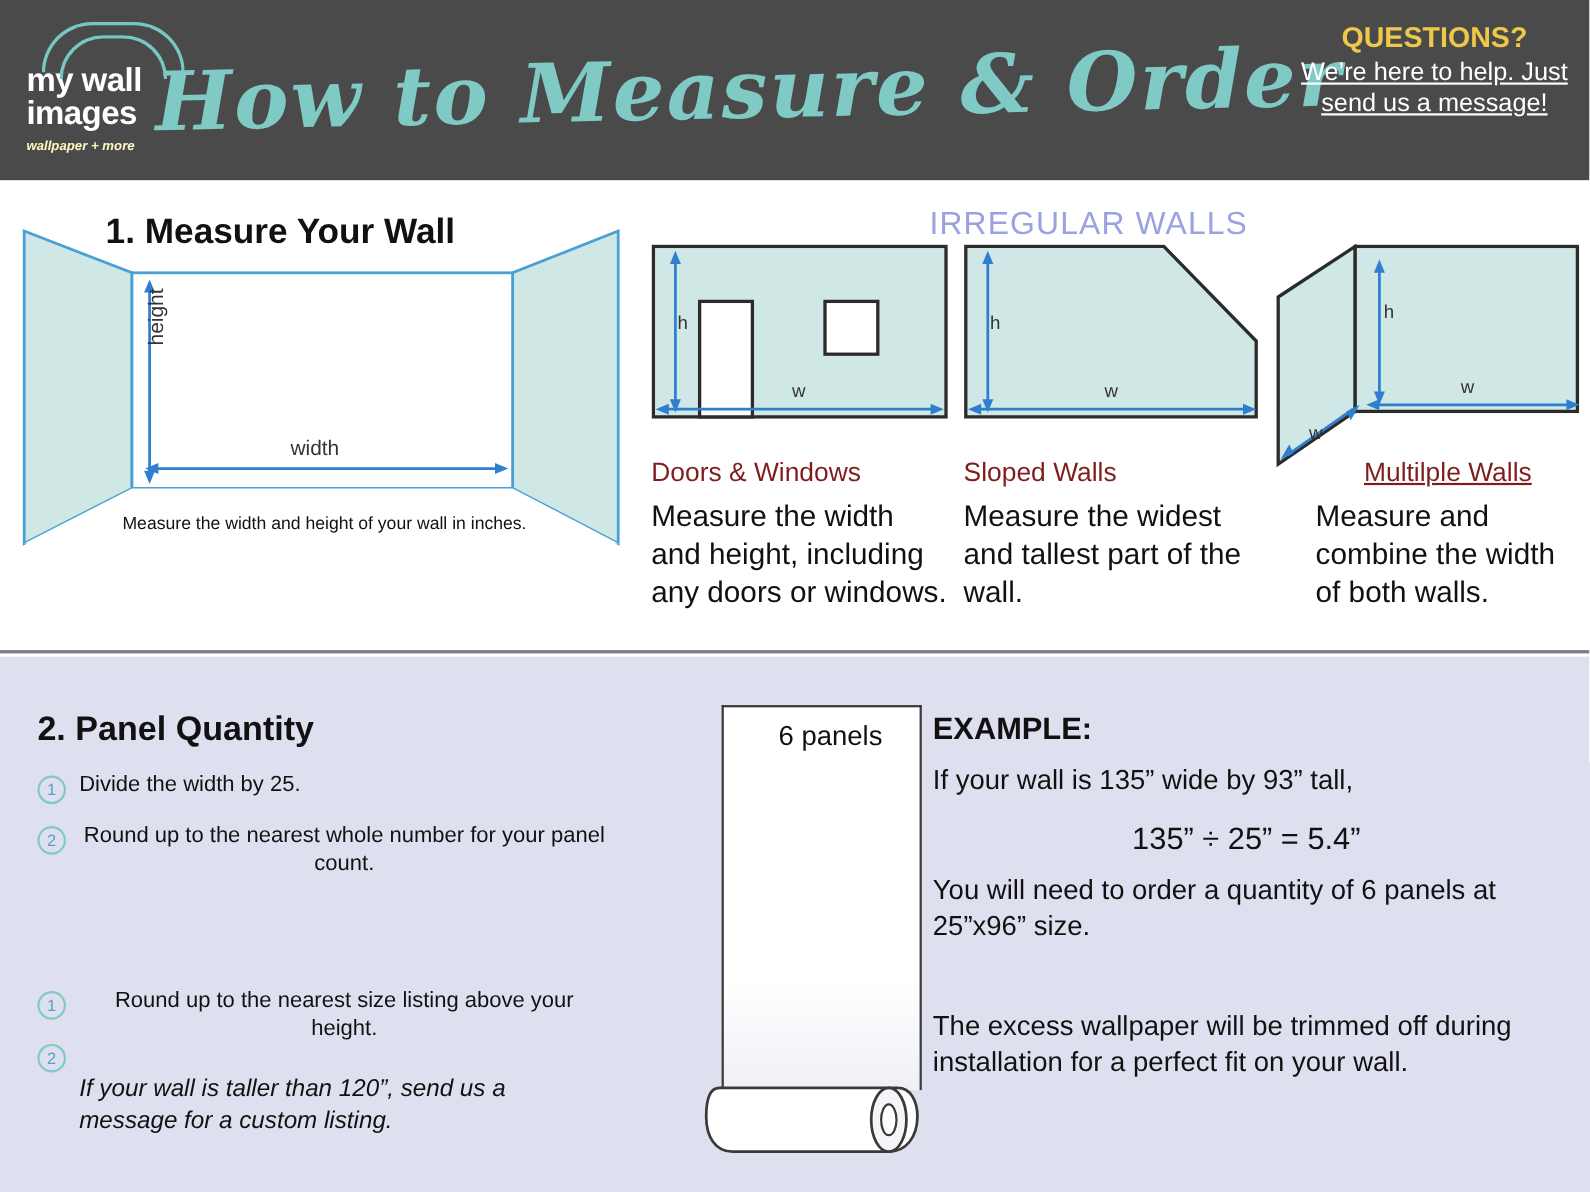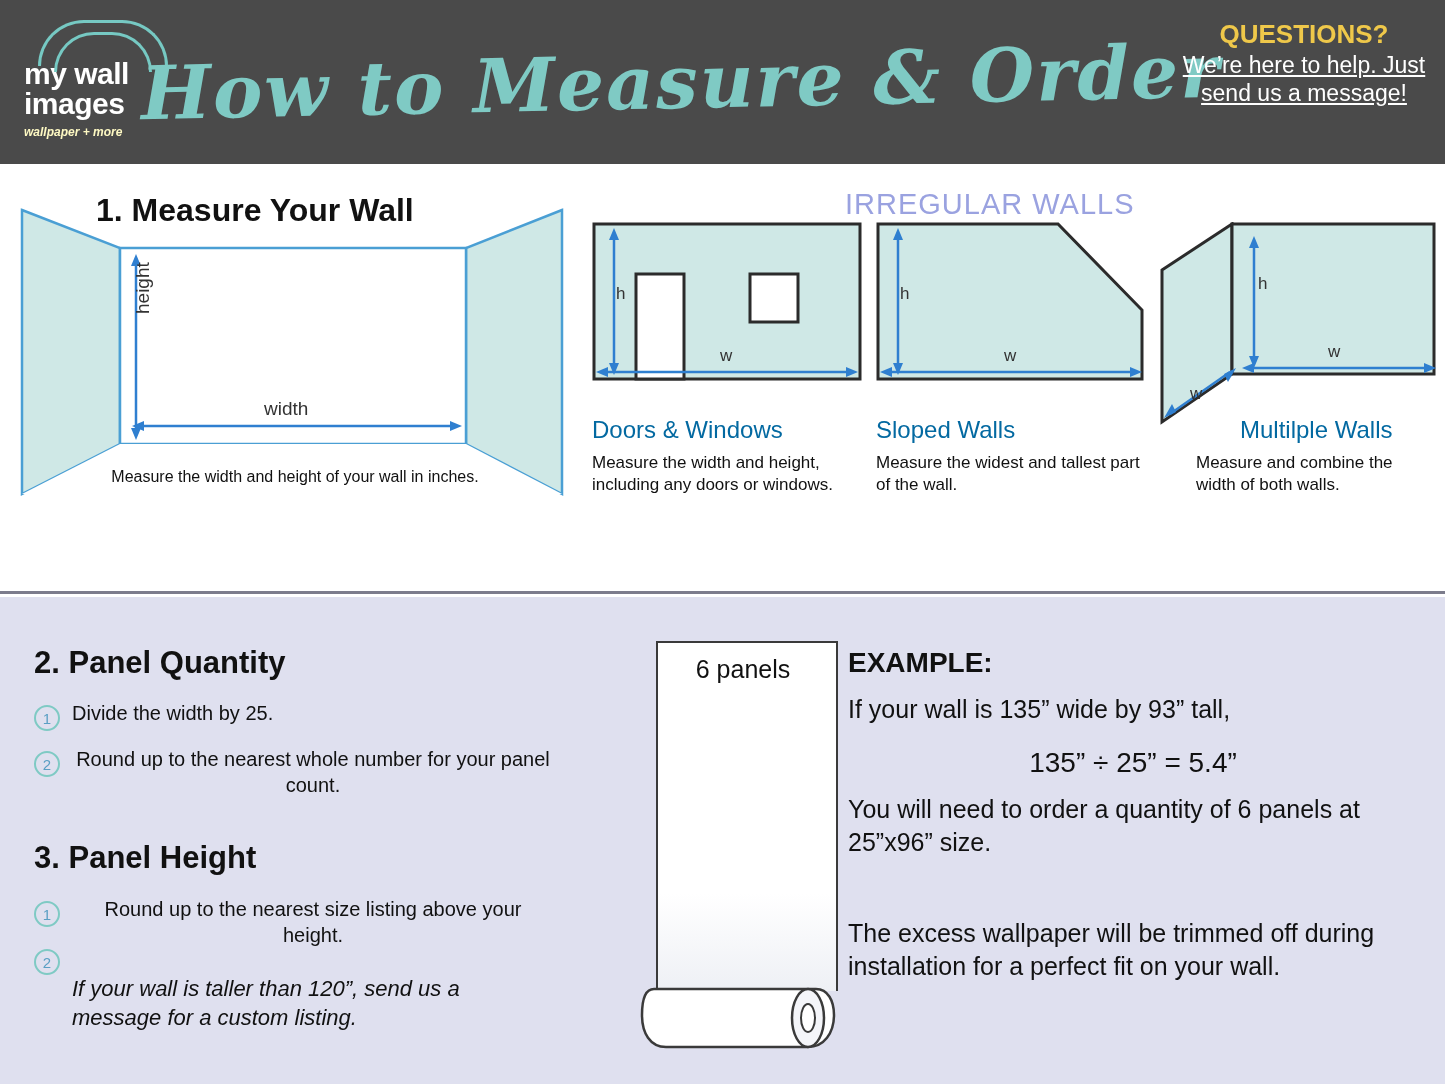--- a/index.html
+++ b/index.html
@@ -109,25 +109,25 @@
     font-size: 29px; color: #9aa2e0; letter-spacing: 1px;
   }
 
   .irr-fig { position: absolute; top: 58px; }
   .irr1 { left: 592px; width: 270px; height: 180px; }
   .irr2 { left: 876px; width: 270px; height: 180px; }
   .irr3 { left: 1158px; width: 280px; height: 210px; }
 
   .irr-label {
     position: absolute;
-    font-size: 24px; color: #0369a1;
+    font-size: 24px; color: #7f1d1d;
   }
   .irr-body {
     position: absolute;
-    font-size: 17px; color: #111; line-height: 1.28;
+    font-size: 27px; color: #111; line-height: 1.28;
   }
 
   
   .bottom-section {
     position: absolute; left: 0; top: 597px;
     width: 1445px; height: 487px;
     background: #dfe0ef;
   }
   .h2 {
     position: absolute;
@@ -153,21 +153,21 @@
 
   
   .roll-wrap { position: absolute; left: 648px; top: 44px; width: 200px; height: 410px; }
   .roll-sheet {
     position: absolute; left: 8px; top: 0; width: 182px; height: 350px;
     background: linear-gradient(180deg, #ffffff 0%, #ffffff 72%, #eef0f5 100%);
     border: 2px solid #3a3a3a;
     border-bottom: none;
   }
   .roll-label {
-    position: absolute; left: 4px; top: 14px; width: 182px;
+    position: absolute; left: 16px; top: 14px; width: 182px;
     text-align: center; font-size: 25px; color: #111;
   }
   .roll-tube {
     position: absolute; left: -8px; top: 340px; width: 196px; height: 72px;
   }
 
   .example-title {
     position: absolute; left: 848px; top: 50px;
     font-size: 28px; font-weight: bold; color: #111;
   }
@@ -282,39 +282,38 @@
         <polygon points="278,146 266,141 266,151" fill="#2f7fd0"></polygon>
 
         <line x1="12" y1="192" x2="72" y2="150" stroke="#2f7fd0" stroke-width="2.5"></line>
         <polygon points="6,196 18,190 14,182" fill="#2f7fd0"></polygon>
         <polygon points="78,146 66,152 70,160" fill="#2f7fd0"></polygon>
       </svg>
       <div class="dim-text" style="position:absolute;left:100px;top:52px;font-size:17px;color:#333;">h</div>
       <div class="dim-text" style="position:absolute;left:170px;top:120px;font-size:17px;color:#333;">w</div>
       <div class="dim-text" style="position:absolute;left:32px;top:162px;font-size:17px;color:#333;">w</div>
     </div>
-    <div class="irr-label" style="left:1240px;top:252px;">Multilple Walls</div>
+    <div class="irr-label" style="left:1240px;top:252px;text-decoration:underline;">Multilple Walls</div>
     <div class="irr-body" style="left:1196px;top:288px;width:238px;">Measure and combine the width of both walls.</div>
   </div>
 
   <div class="bottom-section">
 
     <div class="h2" style="left:34px;top:48px;">2. Panel Quantity</div>
 
     <div class="numbered" style="left:34px;top:104px;width:520px;">
       <div class="circ">1</div>
       <div class="num-text">Divide the width by 25.</div>
     </div>
 
     <div class="numbered" style="left:34px;top:150px;width:520px;">
       <div class="circ">2</div>
       <div class="num-text">Round up to the nearest whole number for your panel count.</div>
     </div>
 
-    <div class="h2" style="left:34px;top:243px;">3. Panel Height</div>
 
     <div class="numbered" style="left:34px;top:300px;width:520px;">
       <div class="circ">1</div>
       <div class="num-text">Round up to the nearest size listing above your height.</div>
     </div>
 
     <div class="numbered" style="left:34px;top:348px;width:520px;">
       <div class="circ">2</div>
       <div class="num-text"></div>
     </div>

